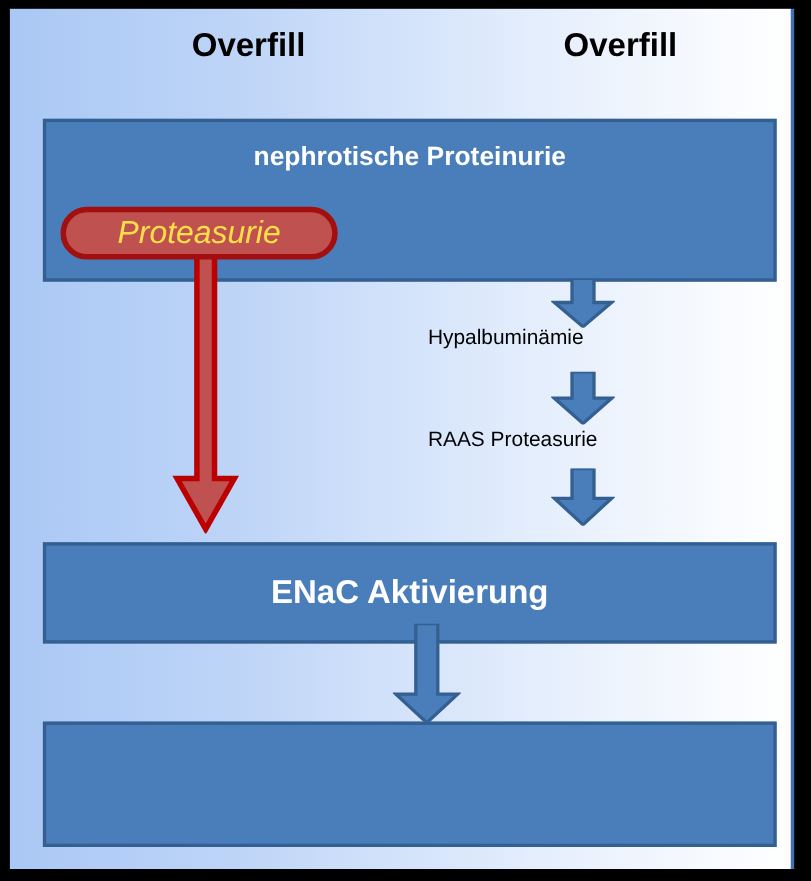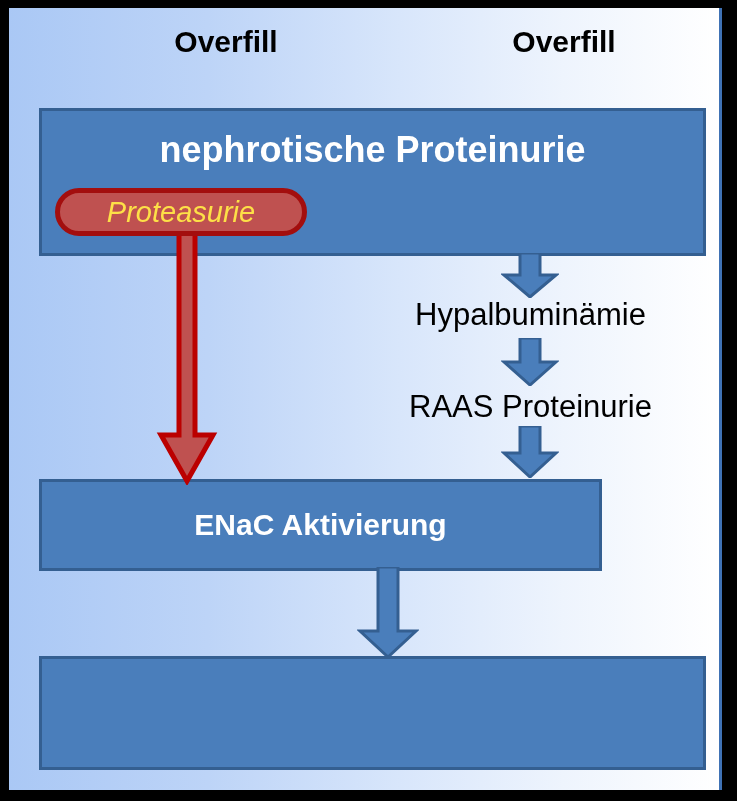--- a/index.html
+++ b/index.html
@@ -18,23 +18,23 @@
             letter-spacing:0px;white-space:nowrap;}
   #head-overfill{left:147px;top:17px;width:140px;text-align:center;}
   #head-underfill{left:475px;top:17px;width:160px;text-align:center;}
 
   
   .blue-box{position:absolute;background:#4a7ebb;border:3px solid #345f91;
             box-sizing:border-box;color:#ffffff;font-weight:bold;
             display:flex;align-items:center;justify-content:center;
             text-align:center;line-height:1.18;}
 
-  #box-proteinurie{left:30px;top:100px;width:667px;height:148px;font-size:36px;
+  #box-proteinurie{left:30px;top:100px;width:667px;height:148px;font-size:24px;
                    align-items:flex-start;padding-top:18px;}
-  #box-enac{left:30px;top:471px;width:563px;height:92px;font-size:30px;}
+  #box-enac{left:30px;top:485px;width:667px;height:92px;font-size:30px;}
   #box-natrium{left:30px;top:648px;width:667px;height:114px;font-size:30px;}
 
   .two-line{display:block;}
 
   
   #pill-proteasurie{position:absolute;left:46px;top:180px;width:252px;height:48px;
                     background:#bf5150;border:5px solid #a30e0e;border-radius:26px;
                     box-sizing:border-box;color:#fde047;font-style:italic;
                     font-size:29px;display:flex;align-items:center;
                     justify-content:center;z-index:6;}
@@ -43,22 +43,22 @@
   #red-arrow{position:absolute;left:140px;top:222px;width:76px;height:255px;z-index:5;}
 
   
   .blue-arrow{position:absolute;}
   #arr-1{left:492px;top:245px;width:58px;height:45px;}
   #arr-2{left:492px;top:330px;width:58px;height:48px;}
   #arr-3{left:492px;top:418px;width:58px;height:52px;}
   #arr-4{left:348px;top:559px;width:62px;height:92px;}
 
   
-  .plain-label{position:absolute;font-size:31px;color:#000000;white-space:nowrap;
-               text-align:center;}
+  .plain-label{position:absolute;font-size:19px;color:#000000;white-space:nowrap;
+               }
   #lbl-hypalb{left:380px;top:289px;width:283px;}
   #lbl-raas{left:380px;top:381px;width:283px;}
 </style>
 </head>
 <body>
 
 <div id="frame">
   <div id="canvas">
 
     <div class="col-head" id="head-overfill">Overfill</div>
@@ -82,21 +82,21 @@
 
     <svg class="blue-arrow" id="arr-2" viewBox="0 0 58 48" preserveAspectRatio="none">
       <polygon points="19,0 39,0 39,24 55,24 29,47 3,24 19,24" fill="#4a7ebb" stroke="#345f91" stroke-width="3" stroke-linejoin="miter"></polygon>
     </svg>
 
     <svg class="blue-arrow" id="arr-3" viewBox="0 0 58 52" preserveAspectRatio="none">
       <polygon points="19,0 39,0 39,27 55,27 29,51 3,27 19,27" fill="#4a7ebb" stroke="#345f91" stroke-width="3" stroke-linejoin="miter"></polygon>
     </svg>
 
     <div class="plain-label" id="lbl-hypalb">Hypalbuminämie</div>
-    <div class="plain-label" id="lbl-raas">RAAS Proteinurie</div>
+    <div class="plain-label" id="lbl-raas">RAAS Proteasurie</div>
 
     <div class="blue-box" id="box-enac">
       <span>ENaC Aktivierung</span>
     </div>
 
     <svg class="blue-arrow" id="arr-4" viewBox="0 0 62 92" preserveAspectRatio="none">
       <polygon points="21,0 41,0 41,64 59,64 31,90 3,64 21,64" fill="#4a7ebb" stroke="#345f91" stroke-width="3" stroke-linejoin="miter"></polygon>
     </svg>
 
     <div class="blue-box" id="box-natrium">

